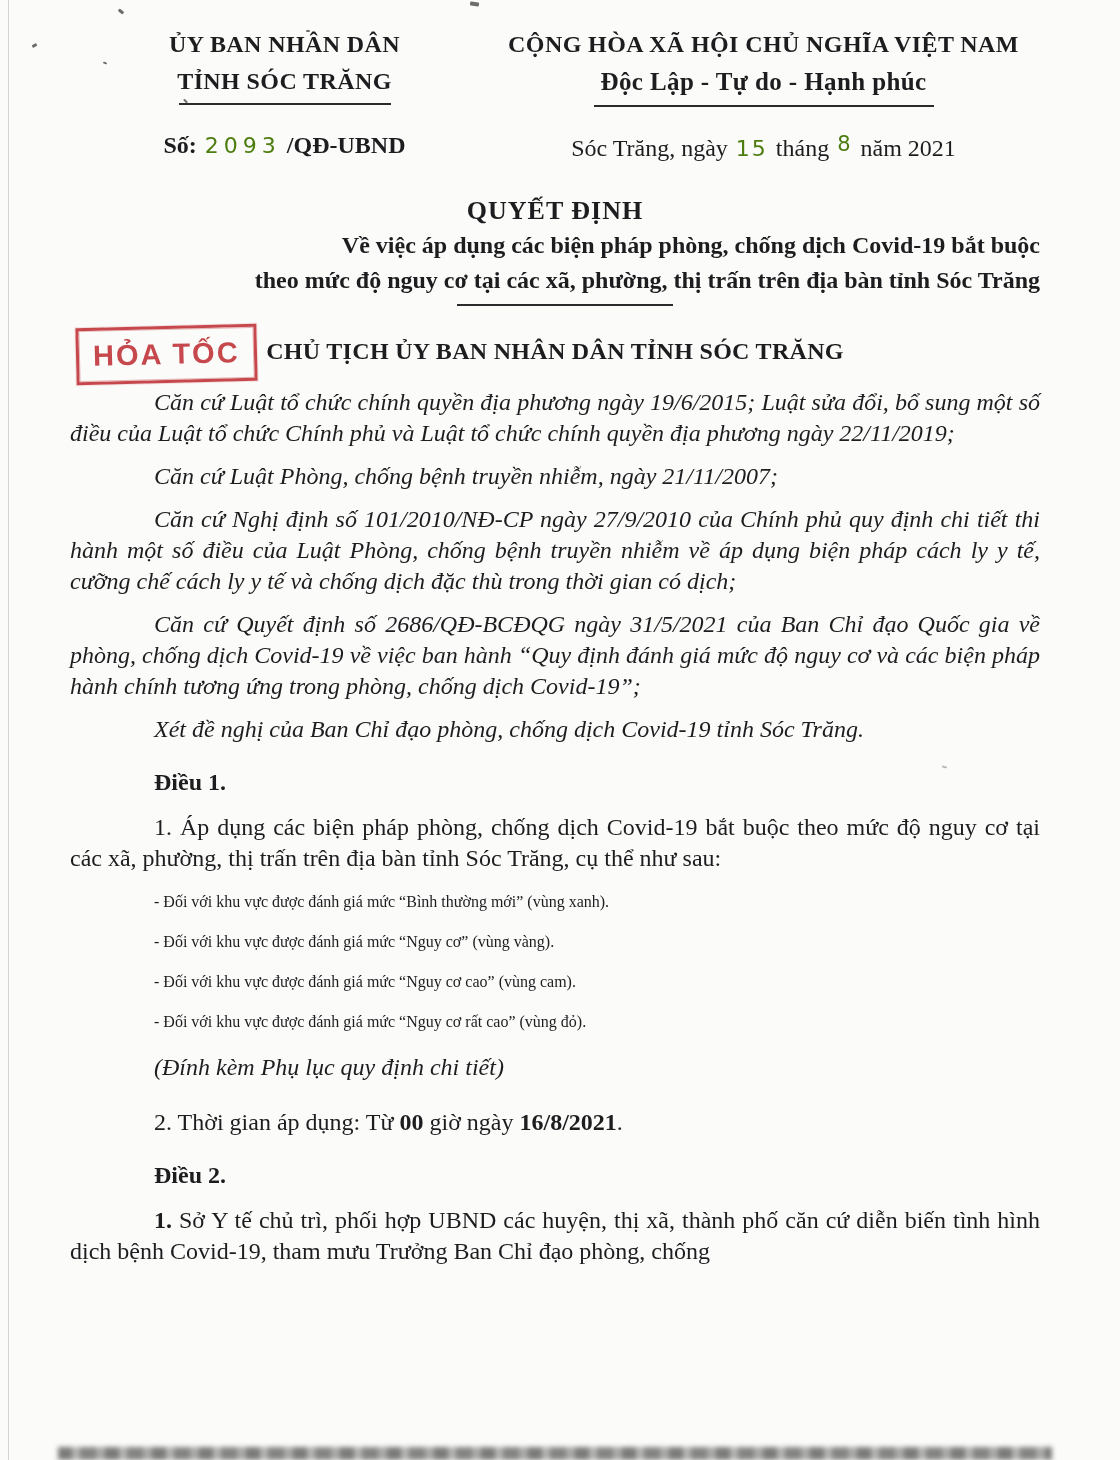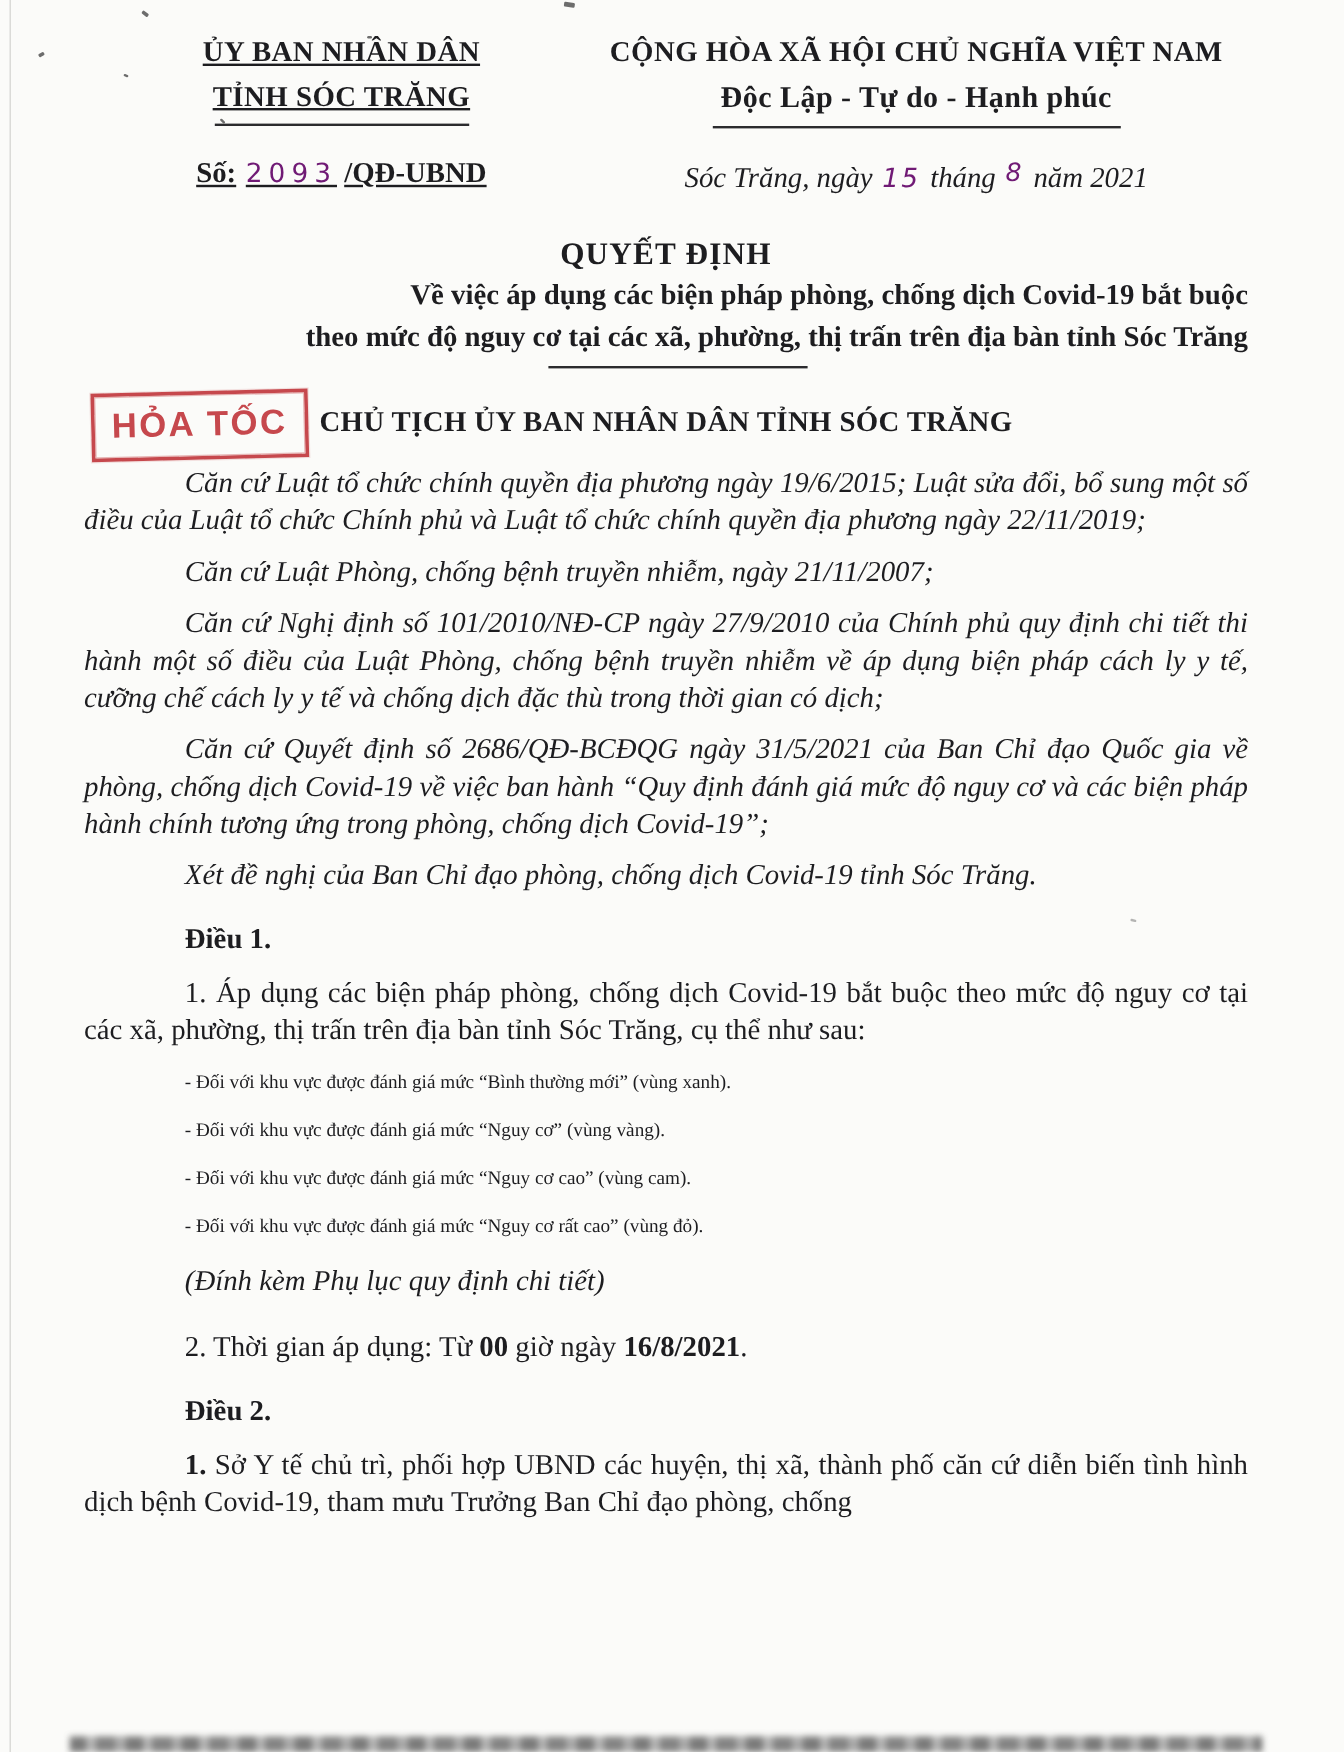--- a/index.html
+++ b/index.html
@@ -15,30 +15,30 @@
     background:var(--page-bg);
     overflow:hidden;
     font-family:"Liberation Serif","DejaVu Serif",serif;
     color:var(--ink);
   }
   .scan-edge{position:absolute;left:8px;top:0;width:1px;height:100%;background:#d3d3d0;}
   .speckle{position:absolute;background:#6d6d6d;border-radius:1px;}
 
   
   .header{display:flex;padding:26px 50px 0 112px;}
-  .header-left{width:345px;text-align:center;flex:none;text-decoration:underline;}
+  .header-left{width:345px;text-align:center;flex:none;}
   .header-right{flex:1;text-align:center;}
   .org-line{font-weight:bold;font-size:24px;line-height:37px;letter-spacing:.4px;white-space:nowrap;}
   .rule{border-top:2px solid #2b2b2e;height:0;}
   .org-rule{width:212px;margin:3px auto 0;}
   .nat-rule{width:340px;margin:5px auto 0;}
   .doc-no{margin-top:27px;font-size:24px;font-weight:bold;white-space:nowrap;}
-  .typed{font-family:"DejaVu Sans","Liberation Sans",sans-serif;font-weight:400;letter-spacing:5px;font-size:22px;color:#701a75;}
+  .typed{font-family:"DejaVu Sans","Liberation Sans",sans-serif;font-weight:400;letter-spacing:5px;font-size:22px;color:#4d7c0f;}
   .doc-no .typed{margin:0 6px 0 8px;}
-  .dateline{margin-top:25px;font-style:italic;font-size:24px;white-space:nowrap;}
+  .dateline{margin-top:25px;font-size:24px;white-space:nowrap;}
   .dateline .typed{letter-spacing:2px;font-size:22px;margin:0 8px;}
   .dateline .month-typed{vertical-align:5px;font-size:21px;}
 
   
   .content-pad{padding-left:70px;padding-right:80px;}
   .title-block{text-align:center;margin-top:34px;}
   .decree-heading{font-size:26px;font-weight:bold;letter-spacing:1px;}
   .subtitle{font-size:24px;font-weight:bold;line-height:32px;margin-top:3px;text-align:right;}
   .title-rule{width:216px;margin:8px auto 0;transform:translateX(10px);}
   .issuer{margin-top:32px;text-align:center;font-weight:bold;font-size:24px;letter-spacing:.3px;}

